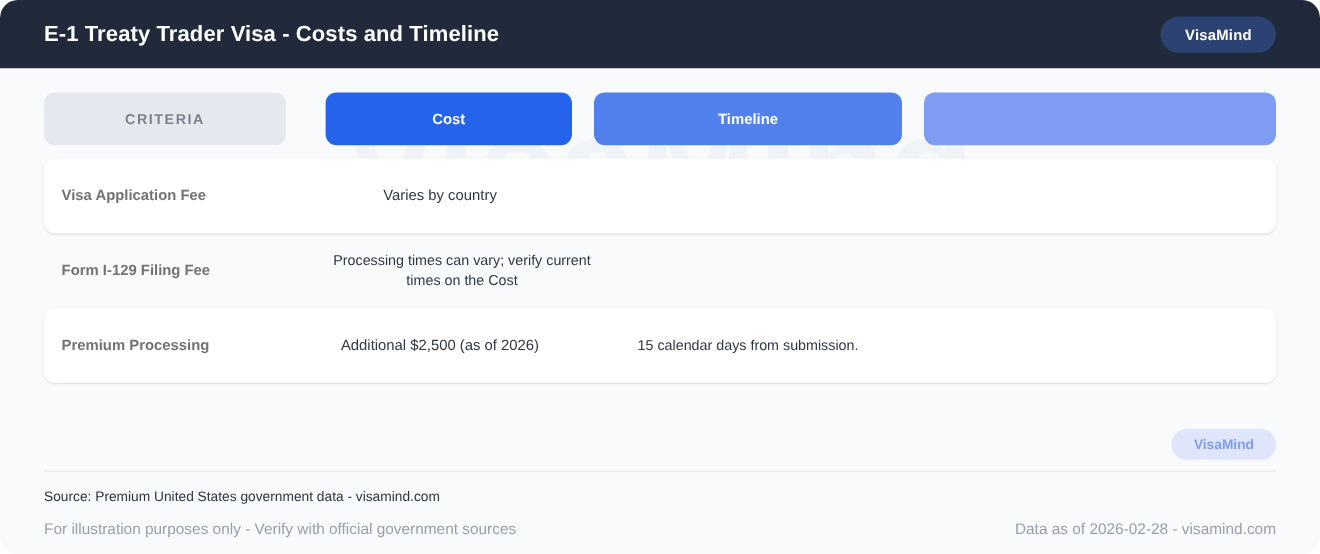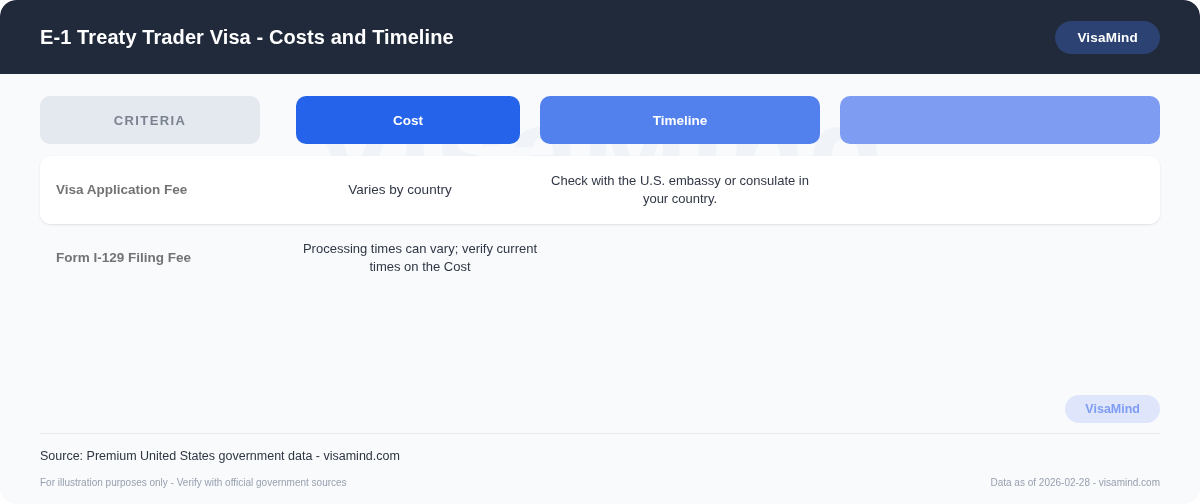--- a/index.html
+++ b/index.html
@@ -35,21 +35,21 @@
     user-select: none;
     pointer-events: none;
     line-height: 1;
     z-index: 0;
   }
 
   
   .header {
     position: relative;
     z-index: 3;
-    height: 74px;
+    height: 62px;
     background: #212a3b;
     border-radius: 16px 16px 0 0;
     display: flex;
     align-items: center;
     justify-content: space-between;
     padding: 0 40px;
   }
   .header-title {
     color: #ffffff;
     font-size: 20px;
@@ -176,21 +176,21 @@
   }
   .footer-source {
     font-size: 12.5px;
     color: #2e3543;
     margin-bottom: 14px;
   }
   .footer-bottom {
     display: flex;
     justify-content: space-between;
     align-items: center;
-    font-size: 10px;
+    font-size: 14px;
     color: #98a0af;
   }
 </style>
 </head>
 <body>
 
 <div class="page">
 
   <div class="watermark">VisaMind</div>
 
@@ -212,30 +212,35 @@
         <div class="hcell c2">Timeline</div>
       </div>
       <div class="col col-3">
         <div class="hcell c3"></div>
       </div>
     </div>
 
     <div class="data-row card">
       <div class="cell criteria-cell col-0">Visa Application Fee</div>
       <div class="cell col-1">Varies by country</div>
-      <div class="cell multiline col-2">Check with the U.S. embassy or consulate in your country.</div>
       <div class="cell col-3"></div>
     </div>
 
     <div class="data-row plain">
       <div class="cell criteria-cell col-0">Form I-129 Filing Fee</div>
       <div class="cell multiline col-2">Processing times can vary; verify current times on the Cost</div>
       <div class="cell col-3"></div>
     </div>
 
+    <div class="data-row card">
+      <div class="cell criteria-cell col-0">Premium Processing</div>
+      <div class="cell col-1">Additional $2,500 (as of 2026)</div>
+      <div class="cell multiline col-2">15 calendar days from submission.</div>
+      <div class="cell col-3"></div>
+    </div>
 
   </div>
 
   <div class="footer">
     <div class="footer-badge-row">
       <div class="footer-badge">VisaMind</div>
     </div>
     <div class="divider"></div>
     <div class="footer-source">Source: Premium United States government data - visamind.com</div>
     <div class="footer-bottom">

